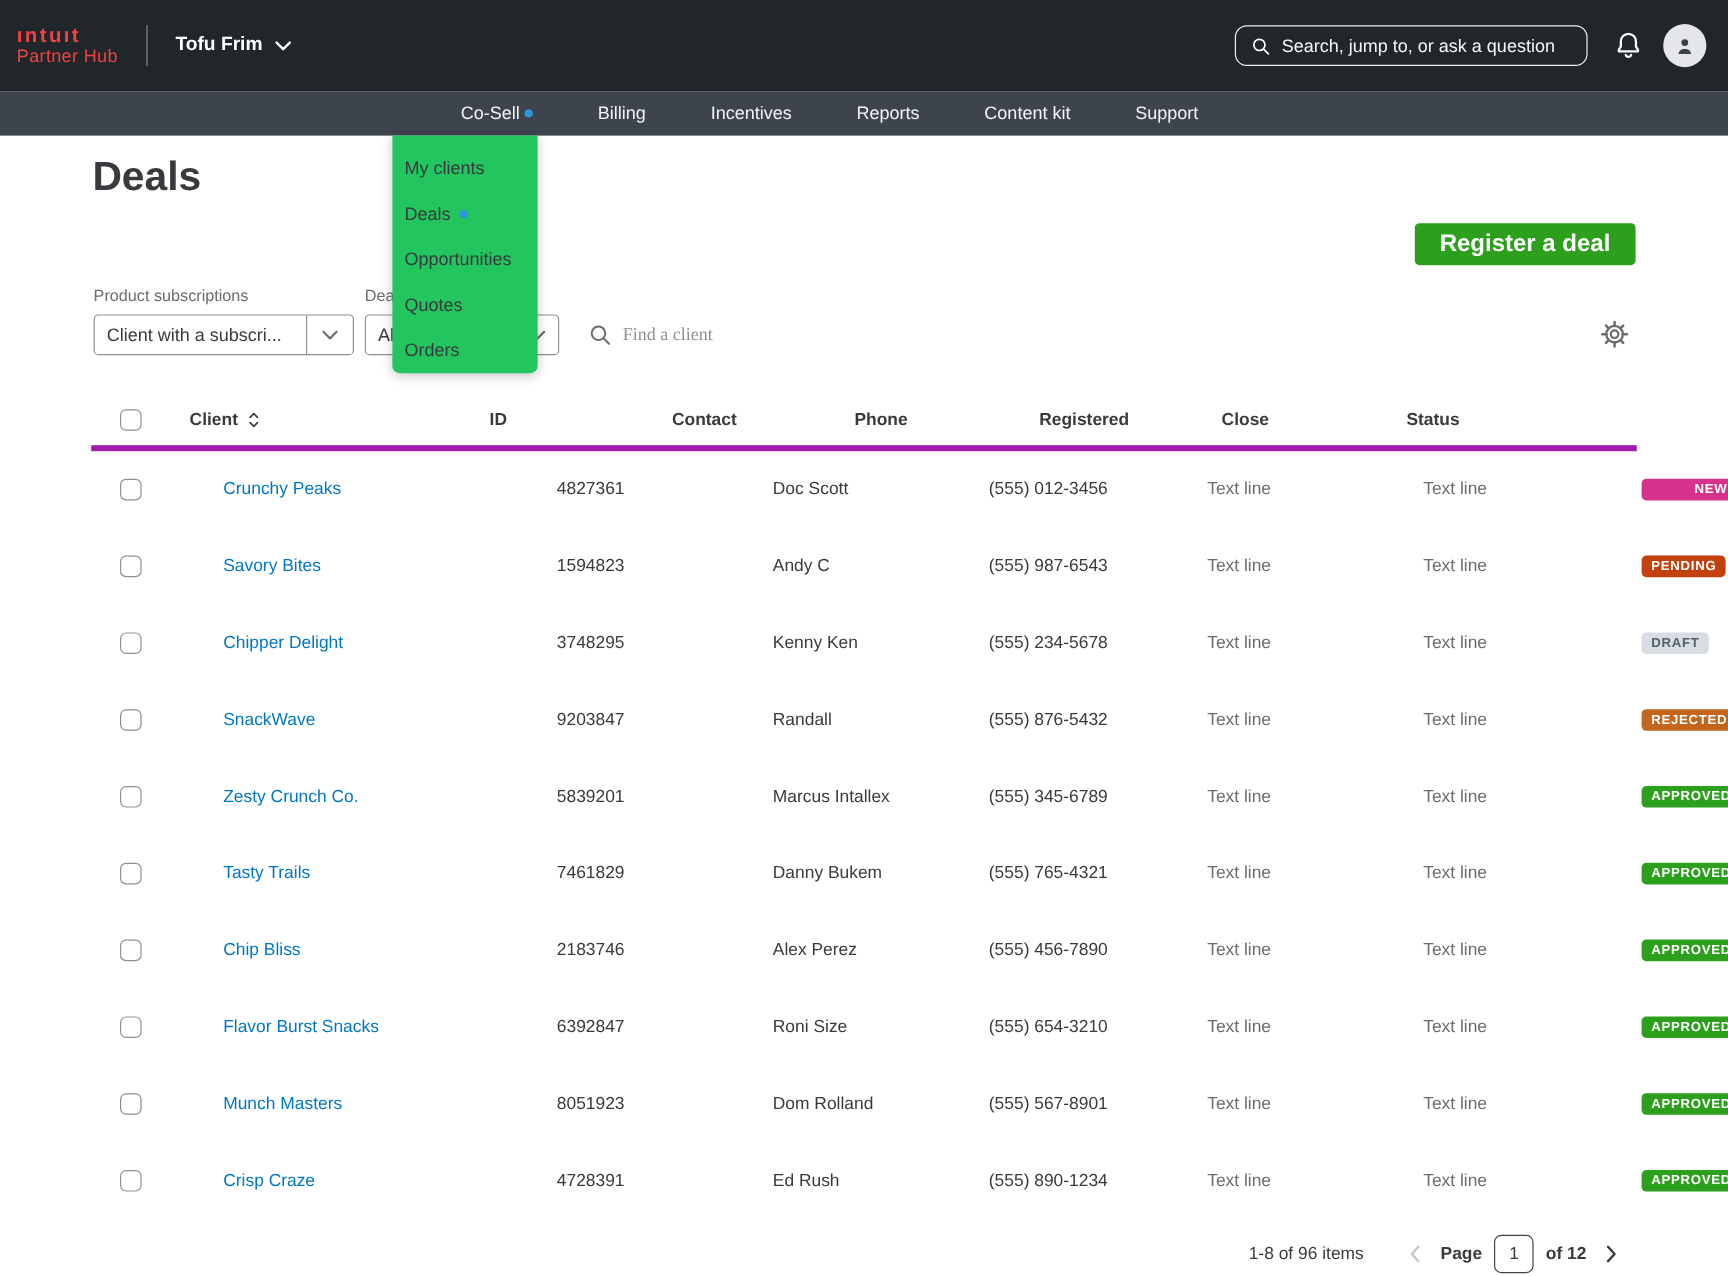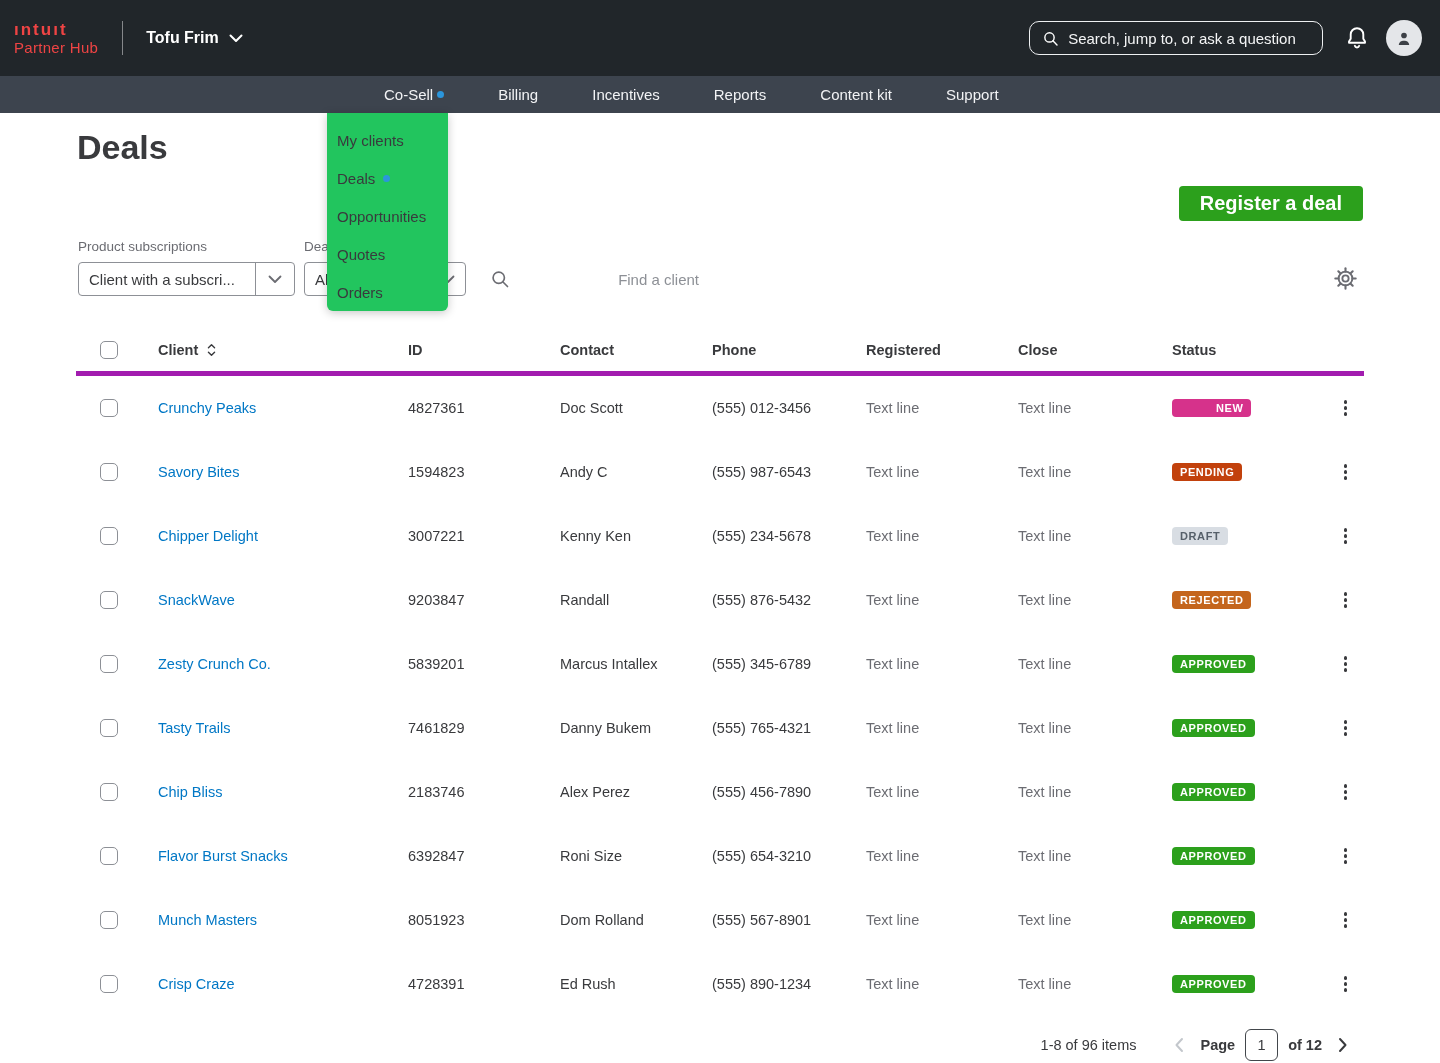--- a/index.html
+++ b/index.html
@@ -64,33 +64,33 @@
   .filter-label { position:absolute; top:239px; font-size:13.5px; color:#6b6c72; }
   .combo {
     position:absolute; top:262px; height:34px; background:#fff;
     border:1px solid #8d9096; border-radius:4px; display:flex; align-items:center; cursor:pointer;
   }
   .combo-value { font-size:15px; color:#393a3d; padding:0 10px; white-space:nowrap; overflow:hidden; flex:1; }
   .combo-divider { width:1px; height:100%; background:#8d9096; }
   .combo-caret { width:38px; display:flex; align-items:center; justify-content:center; }
   .combo-caret-plain { width:34px; display:flex; align-items:center; justify-content:center; }
   .find-client { position:absolute; top:262px; left:490px; height:34px; display:flex; align-items:center; gap:9px; }
-  .find-client input { border:none; outline:none; font-size:15px; color:#393a3d; width:180px; font-family:Liberation Sans, sans-serif;text-align:right; }
+  .find-client input { border:none; outline:none; font-size:15px; color:#393a3d; width:180px; font-family:Liberation Serif, serif; }
   .find-client input::placeholder { color:#8d9096; opacity:1; }
   .gear { position:absolute; top:266px; right:82px; cursor:pointer; }
 
   
   .table { position:absolute; top:329px; left:76px; width:1288px; }
   .trow {
     display:grid; grid-template-columns:82px 250px 152px 152px 154px 152px 154px 155px 37px;
     align-items:center;
   }
   .thead { height:47px; font-weight:bold; font-size:14.5px; color:#393a3d; border-bottom:5px solid #a21caf; }
   .th-client { display:flex; align-items:center; gap:8px; cursor:pointer; }
-  .tbody .trow { height:64px; font-size:14.5px; }
+  .tbody .trow { height:64px; font-size:14.5px;gap:28px; }
   .cell-check { padding-left:24px; }
   .checkbox { width:18px; height:18px; border:1.5px solid #8d9096; border-radius:5px; background:#fff; cursor:pointer; }
   .client-link { color:#0077c5; cursor:pointer; text-decoration:none; }
   .muted { color:#6b6c72; }
   .badge {
     display:inline-block; font-size:11px; font-weight:bold; letter-spacing:0.6px;
     padding:4px 8px 3px; border-radius:4px; line-height:1;
   }
   .kebab { display:flex; flex-direction:column; gap:2.5px; align-items:center; cursor:pointer; width:18px; margin:0 auto; }
   .kebab span { width:3.5px; height:3.5px; border-radius:50%; background:#393a3d; }
@@ -315,21 +315,21 @@
             <span></span>
       </div>
     </div>
   </div>
 
   <div class="trow">
     <div class="cell-check">
           <div class="checkbox"></div>
         </div>
     <div><a class="client-link">Chipper Delight</a></div>
-    <div>3007221</div>
+    <div>3748295</div>
     <div>Kenny Ken</div>
     <div>(555) 234-5678</div>
     <div class="muted">Text line</div>
     <div class="muted">Text line</div>
     <div><span class="badge" style="background: rgb(216, 221, 227); color: rgb(86, 96, 106);">DRAFT</span></div>
     <div>
       <div class="kebab">
         <span></span>
             <span></span>
             <span></span>

